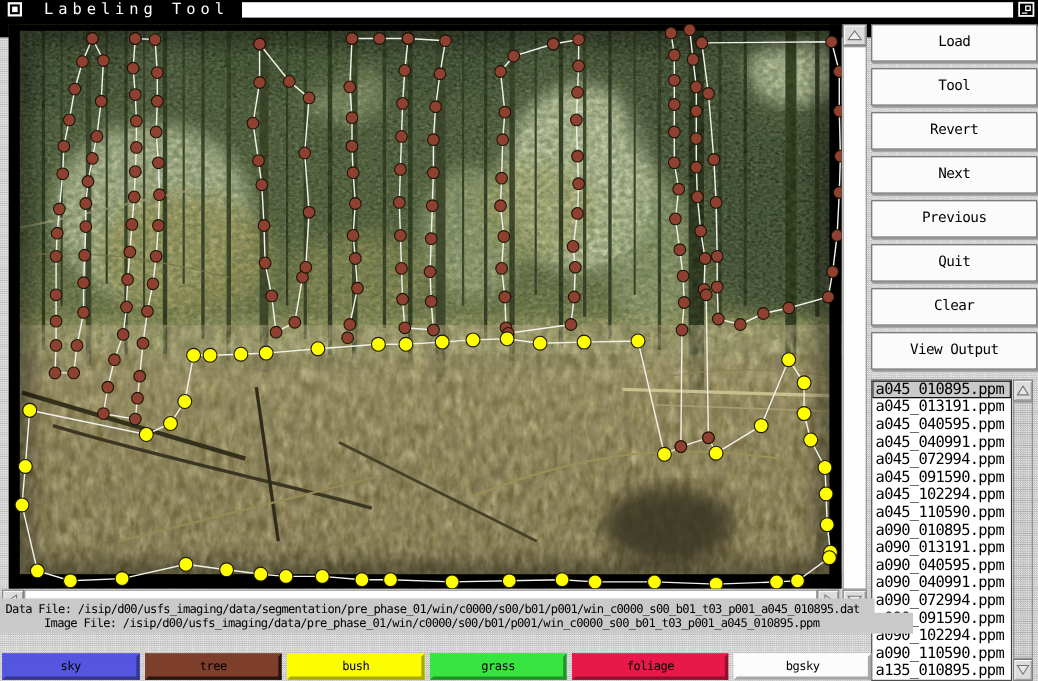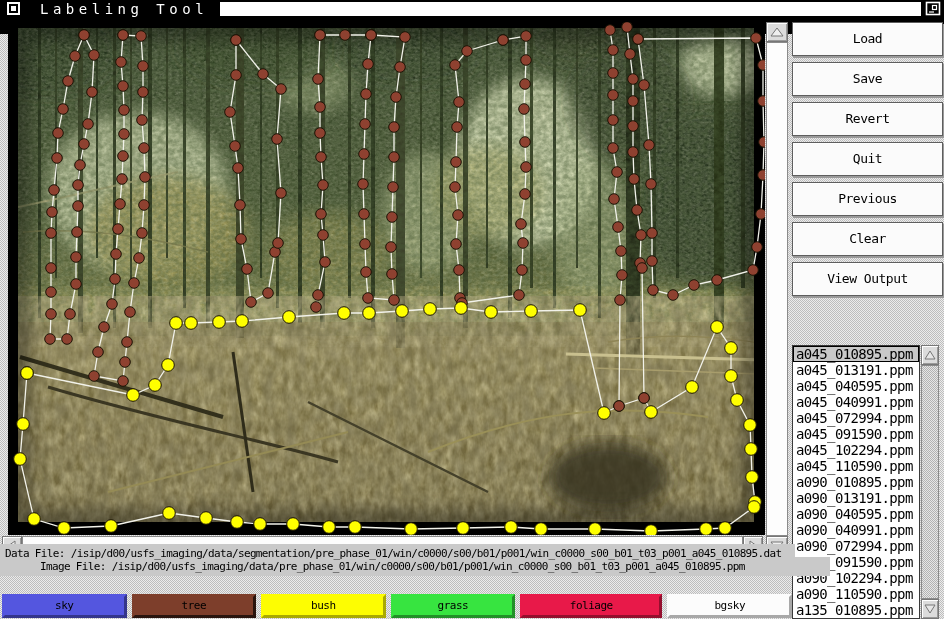--- a/index.html
+++ b/index.html
@@ -448,24 +448,25 @@
   </div>
   <div class="trough" style="left:766px;top:42px;width:22px;height:494px;"></div>
   <div class="arrow-box" style="left:766px;top:536px;width:22px;height:20px;">
     <svg width="14" height="12">
         <polygon points="1,2 13,2 7,10" fill="#efefef" stroke="#767676"></polygon>
       </svg>
   </div>
 
   <div id="toolbar">
       <div class="tb-btn">Load</div>
-      <div class="tb-btn">Save</div>
+      <div class="tb-btn">Tool</div>
       <div class="tb-btn">Revert</div>
+      <div class="tb-btn">Next</div>
+      <div class="tb-btn">Previous</div>
       <div class="tb-btn">Quit</div>
-      <div class="tb-btn">Previous</div>
       <div class="tb-btn">Clear</div>
       <div class="tb-btn">View Output</div>
     </div>
 
   <div id="filelist">
       <div class="list-item selected">a045_010895.ppm</div>
       <div class="list-item">a045_013191.ppm</div>
       <div class="list-item">a045_040595.ppm</div>
       <div class="list-item">a045_040991.ppm</div>
       <div class="list-item">a045_072994.ppm</div>

